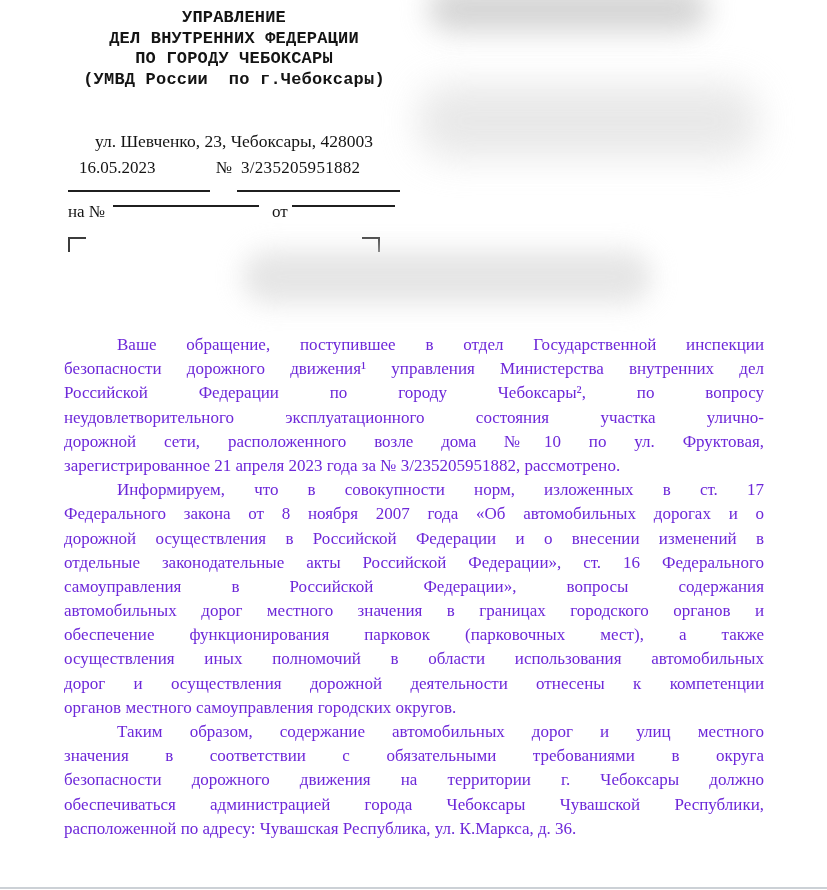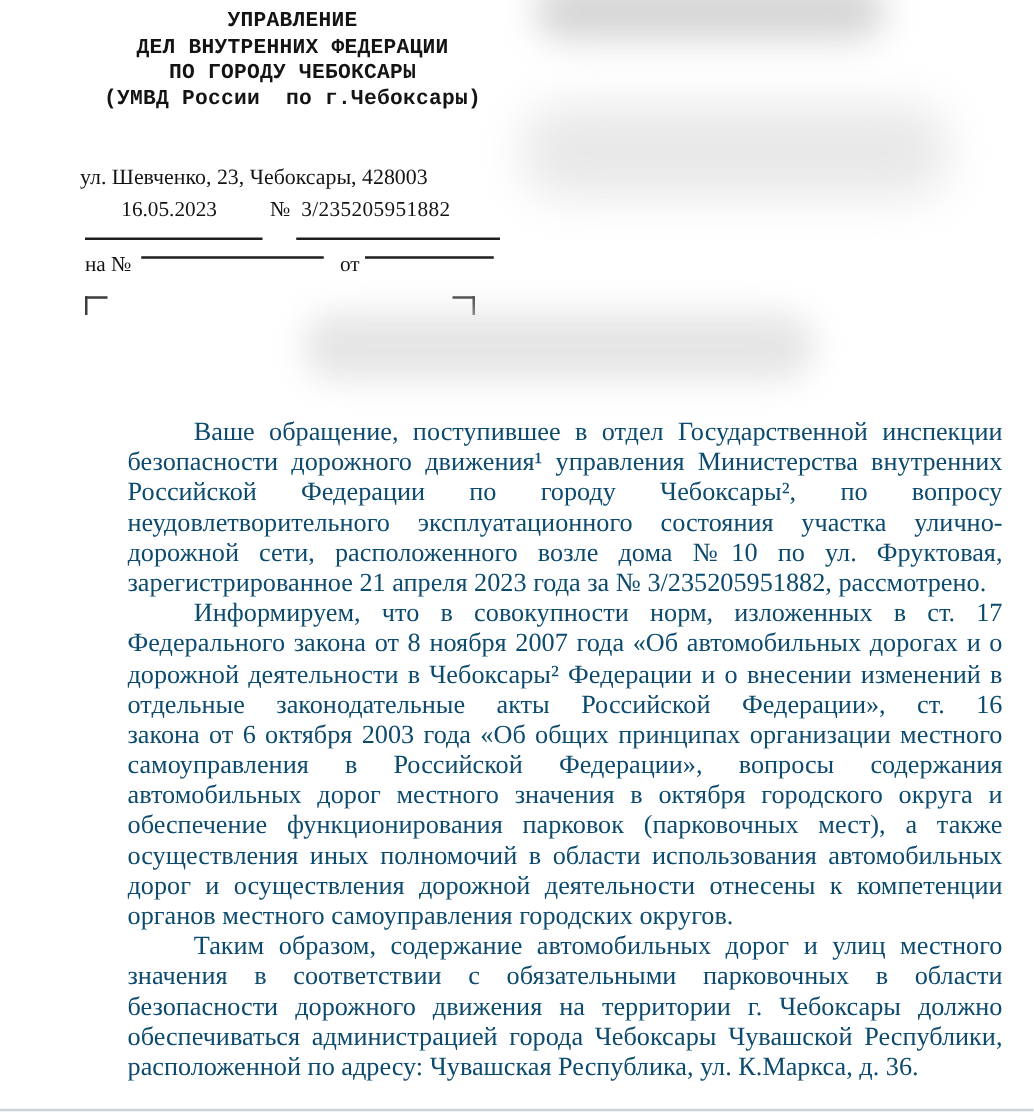--- a/index.html
+++ b/index.html
@@ -14,44 +14,44 @@
   
   .org-block{
     position:absolute;left:64px;top:8px;width:340px;
     text-align:center;font-weight:bold;
     font-size:17px;line-height:20.7px;
     letter-spacing:.2px;
   }
   .org-line{white-space:nowrap;font-family:Liberation Mono, monospace;}
   .address-line{
     position:absolute;left:64px;top:131px;width:340px;
-    font-size:17.5px;line-height:20px;white-space:nowrap;
+    text-align:center;font-size:17.5px;line-height:20px;white-space:nowrap;
   }
-  .reg-date{position:absolute;left:97px;top:158px;font-size:17px;font-family:Liberation Serif, serif;}
+  .reg-date{position:absolute;left:79px;top:158px;font-size:17px;font-family:Liberation Serif, serif;}
   .reg-no-sign{position:absolute;left:216px;top:158px;font-size:17px;}
   .reg-number{position:absolute;left:241px;top:158px;font-size:17px;letter-spacing:.3px;}
   .rule{position:absolute;height:2px;background:#1f1f1f;}
   .rule-date{left:68px;top:190px;width:142px;}
   .rule-num{left:237px;top:190px;width:163px;}
   .ref-na{position:absolute;left:68px;top:202px;font-size:17px;}
   .rule-ref1{left:113px;top:205px;width:146px;}
   .ref-ot{position:absolute;left:272px;top:202px;font-size:17px;}
   .rule-ref2{left:292px;top:205px;width:103px;}
   .bracket{position:absolute;width:16px;height:13px;border-top:2px solid #3c3c3c;}
   .bracket-left{left:68px;top:237px;border-left:2px solid #3c3c3c;}
   .bracket-right{left:362px;top:237px;border-right:2px solid #3c3c3c;}
   
   .redact{position:absolute;border-radius:30px;}
   .redact-top{left:428px;top:-14px;width:280px;height:46px;background:#cecece;filter:blur(14px);opacity:.85;}
   .redact-mid{left:418px;top:84px;width:340px;height:74px;background:#e3e3e3;filter:blur(18px);opacity:.8;}
   .redact-low{left:242px;top:250px;width:410px;height:54px;background:#e1e1e1;filter:blur(13px);opacity:.85;}
   
   .doc-body{
     position:absolute;left:64px;top:333px;width:700px;
-    font-size:21px;color:#0c4a6e;margin-left:38px;
+    font-size:17px;color:#6d28d9;
   }
   .line{
     height:24.2px;line-height:24.2px;
     text-align:justify;text-align-last:justify;
     text-justify:inter-word;
     overflow:hidden;white-space:nowrap0; 
   }
   .line.indent{text-indent:53px;}
   .line.last{text-align-last:left;}
   
@@ -92,31 +92,30 @@
   <div class="doc-body">
     <div class="line indent">Ваше обращение, поступившее в отдел Государственной инспекции</div>
     <div class="line">безопасности дорожного движения¹ управления Министерства внутренних дел</div>
     <div class="line">Российской Федерации по городу Чебоксары², по вопросу</div>
     <div class="line">неудовлетворительного эксплуатационного состояния участка улично-</div>
     <div class="line">дорожной сети, расположенного возле дома №10 по ул. Фруктовая,</div>
     <div class="line last">зарегистрированное 21 апреля 2023 года за № 3/235205951882, рассмотрено.</div>
 
     <div class="line indent">Информируем, что в совокупности норм, изложенных в ст. 17</div>
     <div class="line">Федерального закона от 8 ноября 2007 года «Об автомобильных дорогах и о</div>
-    <div class="line">дорожной деятельности в Чебоксары² Федерации и о внесении изменений в</div>
+    <div class="line">дорожной осуществления в Российской Федерации и о внесении изменений в</div>
     <div class="line">отдельные законодательные акты Российской Федерации», ст. 16 Федерального</div>
-    <div class="line">закона от 6 октября 2003 года «Об общих принципах организации местного</div>
     <div class="line">самоуправления в Российской Федерации», вопросы содержания</div>
-    <div class="line">автомобильных дорог местного значения в октября городского округа и</div>
+    <div class="line">автомобильных дорог местного значения в границах городского органов и</div>
     <div class="line">обеспечение функционирования парковок (парковочных мест), а также</div>
     <div class="line">осуществления иных полномочий в области использования автомобильных</div>
     <div class="line">дорог и осуществления дорожной деятельности отнесены к компетенции</div>
     <div class="line last">органов местного самоуправления городских округов.</div>
 
     <div class="line indent">Таким образом, содержание автомобильных дорог и улиц местного</div>
-    <div class="line">значения в соответствии с обязательными парковочных в области</div>
+    <div class="line">значения в соответствии с обязательными требованиями в округа</div>
     <div class="line">безопасности дорожного движения на территории г. Чебоксары должно</div>
     <div class="line">обеспечиваться администрацией города Чебоксары Чувашской Республики,</div>
     <div class="line last">расположенной по адресу: Чувашская Республика, ул. К.Маркса, д. 36.</div>
   </div>
 
   <div class="page-edge"></div>
 </div>
 
 </body></html>

